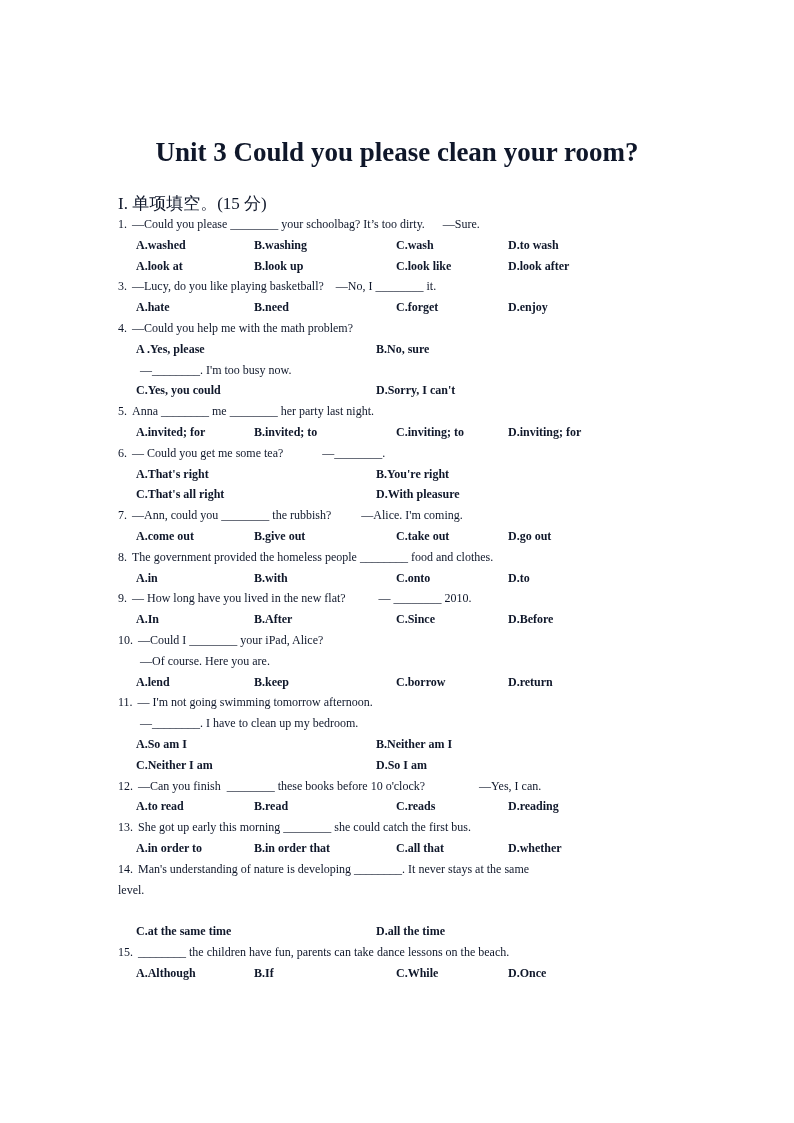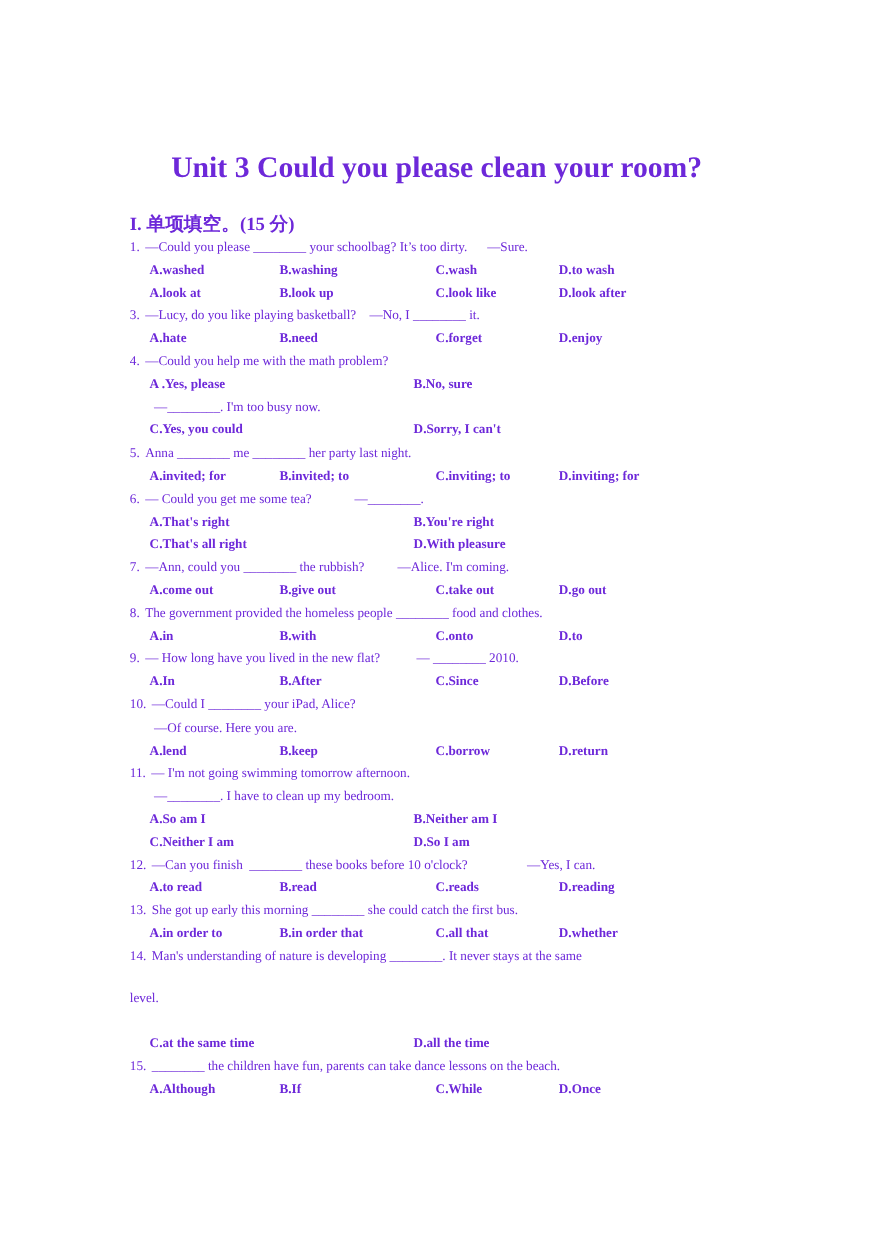--- a/index.html
+++ b/index.html
@@ -3,52 +3,52 @@
 <meta charset="utf-8">
 <style>
   * { box-sizing: border-box; }
   html, body { margin: 0; padding: 0; background: #888; }
   .page {
     position: relative;
     width: 794px;
     height: 1123px;
     margin: 0 auto;
     background: #ffffff;
-    color: #6d28d9;
+    color: #0f172a;
     font-family: "Liberation Serif", serif;
     overflow: hidden;
   }
   .doc-title {
     padding-top: 136px;
     text-align: center;
     font-size: 27px;
     font-weight: bold;
     line-height: 32px;
     white-space: pre;
   }
   .content {
     margin-left: 118px;
     margin-top: 25px;
     width: 660px;
   }
   .section-heading {
     font-size: 17px;
-    font-weight: bold;
+    font-weight: normal;
     line-height: 21px;
     white-space: pre;
   }
   .line {
     font-size: 12px;
     line-height: 20.8px;
     height: 20.8px;
     white-space: pre;
   }
   .line .num { padding-right: 5px; }
   .cont { padding-left: 22px; }
-  .wrap { padding-left: 0; margin-top: 17px; }
+  .wrap { padding-left: 0; }
   .opts { display: grid; padding-left: 18px; }
   .opts4 { grid-template-columns: 118px 142px 112px auto; }
   .opts2 { grid-template-columns: 240px auto; }
   .opt { white-space: pre; font-weight: bold; }
 </style>
 </head>
 <body>
 
 <div class="page">
   <div class="doc-title">Unit 3 Could you please clean your room?</div>

